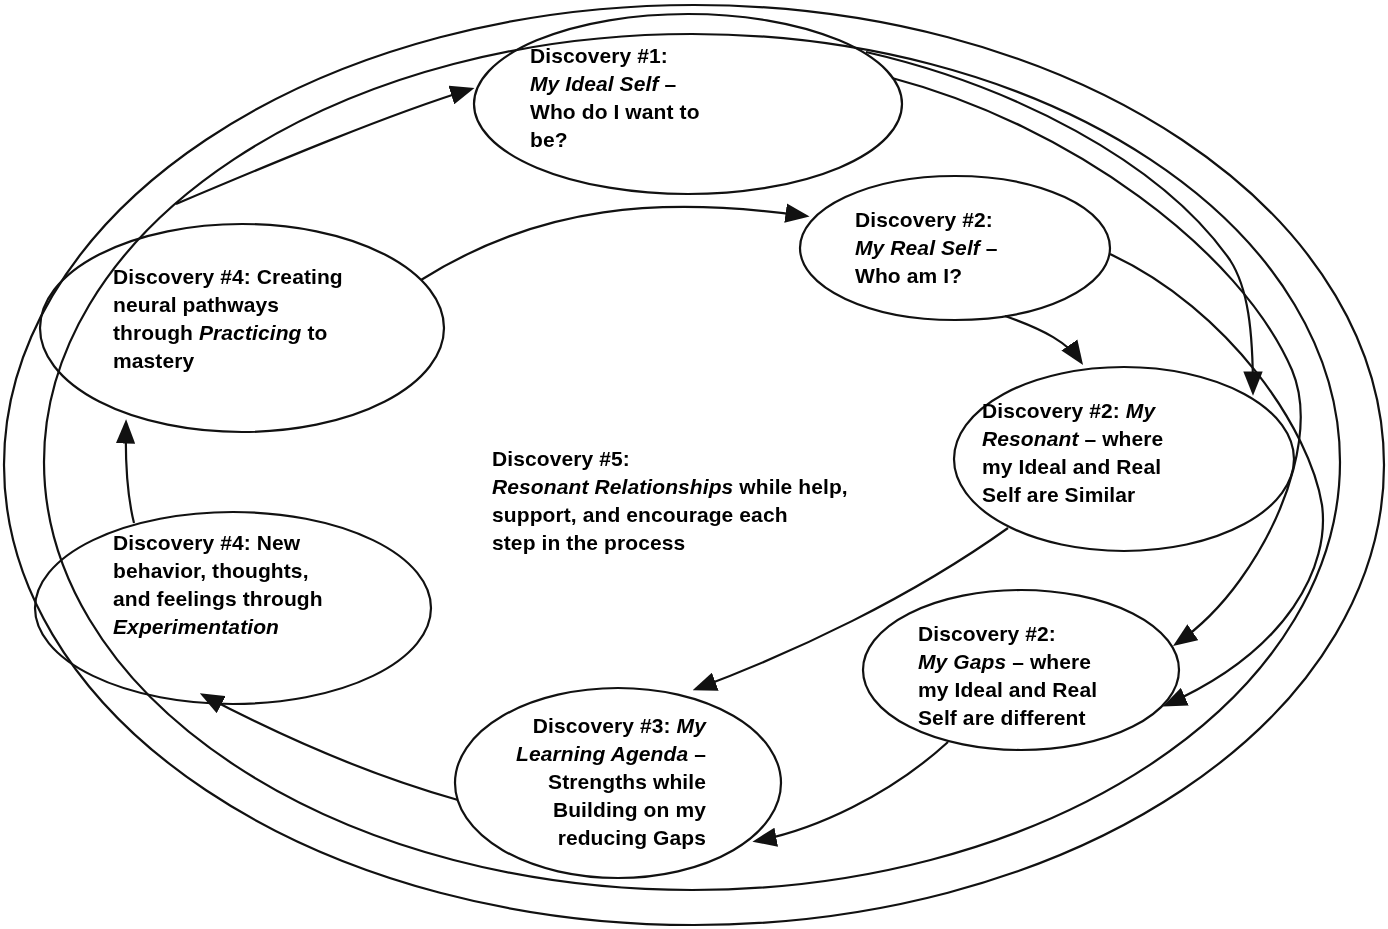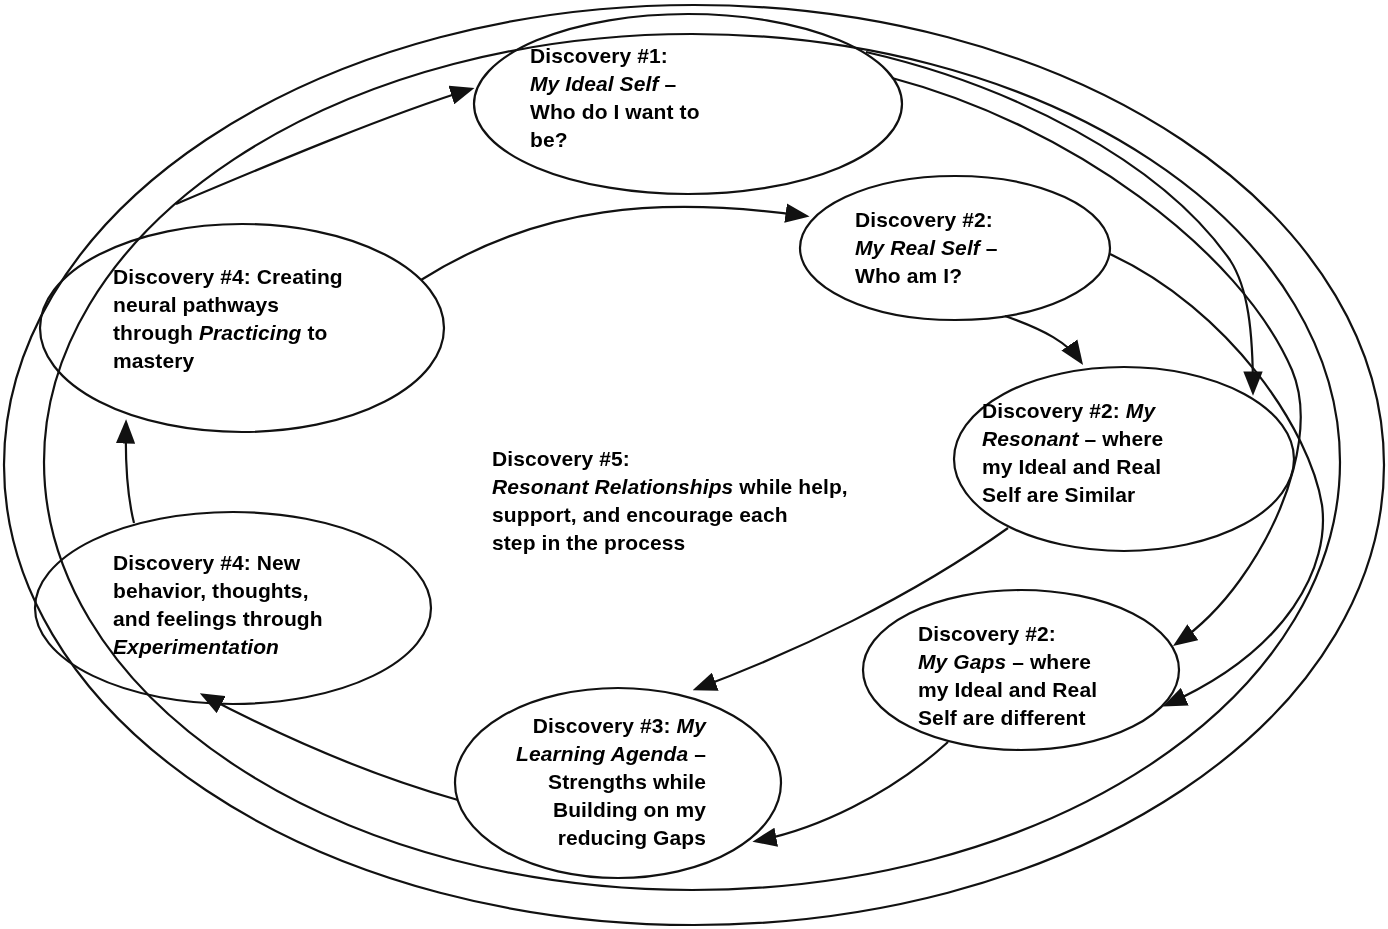--- a/index.html
+++ b/index.html
@@ -73,21 +73,21 @@
       <div><span>my Ideal and Real</span></div>
       <div><span>Self are different</span></div>
     </div>
   <div class="label" style="left:516px;  top:712px;text-align:right;">
       <div><span>Discovery #3: </span><em>My</em></div>
       <div><em>Learning Agenda</em><span> –</span></div>
       <div><span>Strengths while</span></div>
       <div><span>Building on my</span></div>
       <div><span>reducing Gaps</span></div>
     </div>
-  <div class="label" style="left:113px;  top:549px;">
+  <div class="label" style="left:113px;  top:529px;">
       <div><span>Discovery #4: New</span></div>
       <div><span>behavior, thoughts,</span></div>
       <div><span>and feelings through</span></div>
       <div><em>Experimentation</em></div>
     </div>
   <div class="label" style="left:113px;  top:263px;">
       <div><span>Discovery #4: Creating</span></div>
       <div><span>neural pathways</span></div>
       <div><span>through </span><em>Practicing</em><span> to</span></div>
       <div><span>mastery</span></div>

